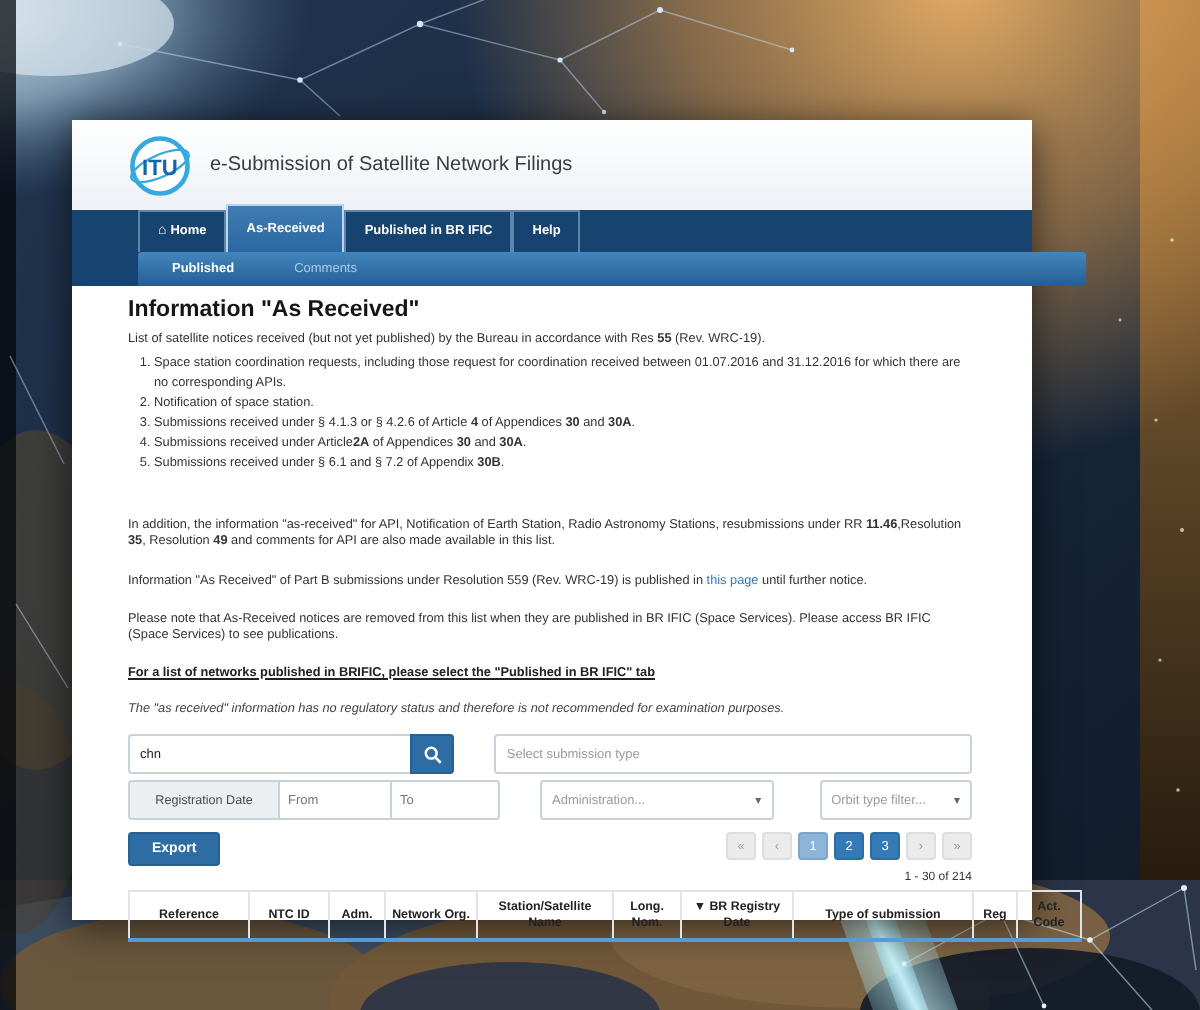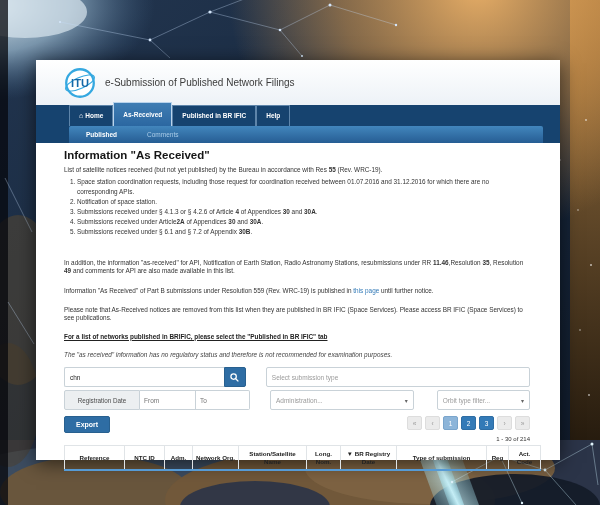--- a/index.html
+++ b/index.html
@@ -8,21 +8,21 @@
     background:#101b2c;font-family:"Liberation Sans",sans-serif;
     -webkit-font-smoothing:antialiased;
   }
   *{box-sizing:border-box;}
 
   
   .bg{position:absolute;inset:0;z-index:0;}
 
   
   .card{
-    position:absolute;left:36px;top:60px;width:524px;height:400px;
+    position:absolute;left:36px;top:60px;width:480px;height:400px;
     background:#ffffff;z-index:2;box-shadow:0 3px 18px rgba(0,0,0,.6);
   }
 
   
   .card-header{height:45px;background:linear-gradient(#ffffff,#edf2f7);display:flex;align-items:center;}
   .logo{width:32px;height:32px;margin-left:28px;flex:0 0 auto;}
   .app-title{font-size:10px;color:#3c3c3c;margin-left:9px;}
 
   
   .navzone{background:#16436f;height:38px;}
@@ -218,21 +218,21 @@
 </svg>
 
 <div class="card">
 
   <div class="card-header">
     <svg class="logo" viewBox="0 0 36 36">
       <circle cx="18" cy="18" r="15.5" fill="#ffffff" stroke="#35a8e0" stroke-width="2.6"></circle>
       <ellipse cx="18" cy="18" rx="17.5" ry="6.2" fill="none" stroke="#35a8e0" stroke-width="1.3" transform="rotate(-24 18 18)"></ellipse>
       <text x="18" y="22.8" font-size="12.5" font-weight="bold" fill="#1467a6" text-anchor="middle" font-family="Liberation Sans, sans-serif">ITU</text>
     </svg>
-    <div class="app-title">e-Submission of Published Network Filings</div>
+    <div class="app-title">e-Submission of Satellite Network Filings</div>
   </div>
 
   <div class="navzone">
     <div class="navbar">
       <div class="tab">
         <span class="tab-icon">⌂</span><span>Home</span>
       </div>
       <div class="tab active">
         <span>As-Received</span>
       </div>

